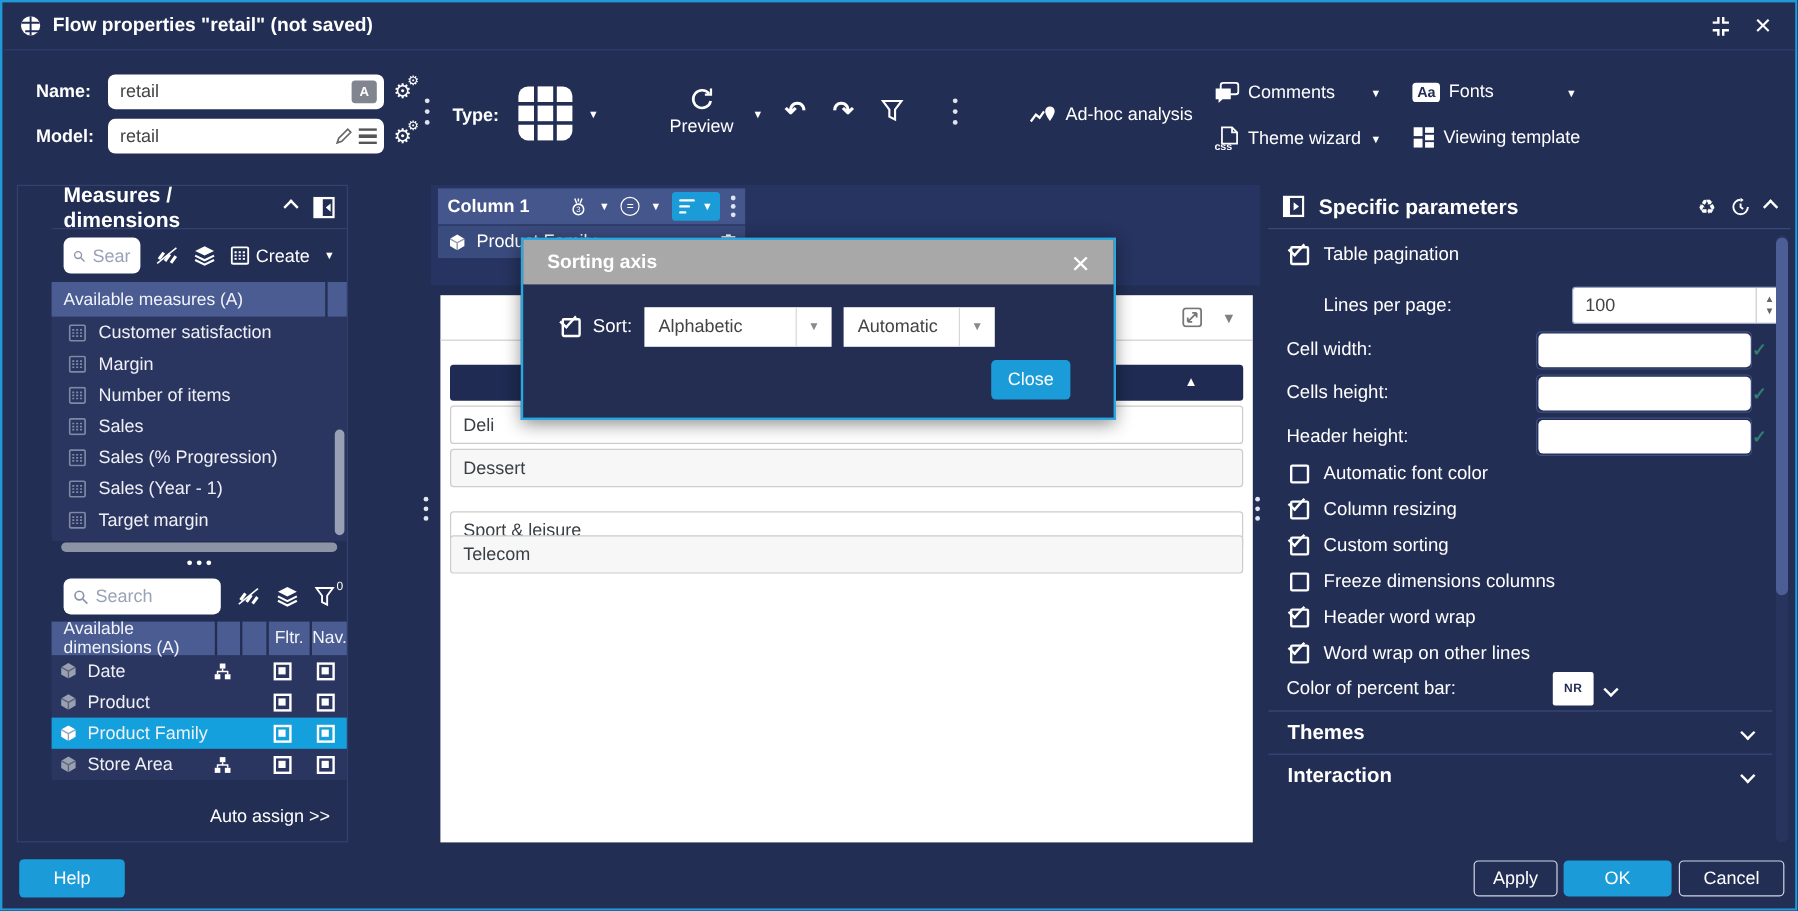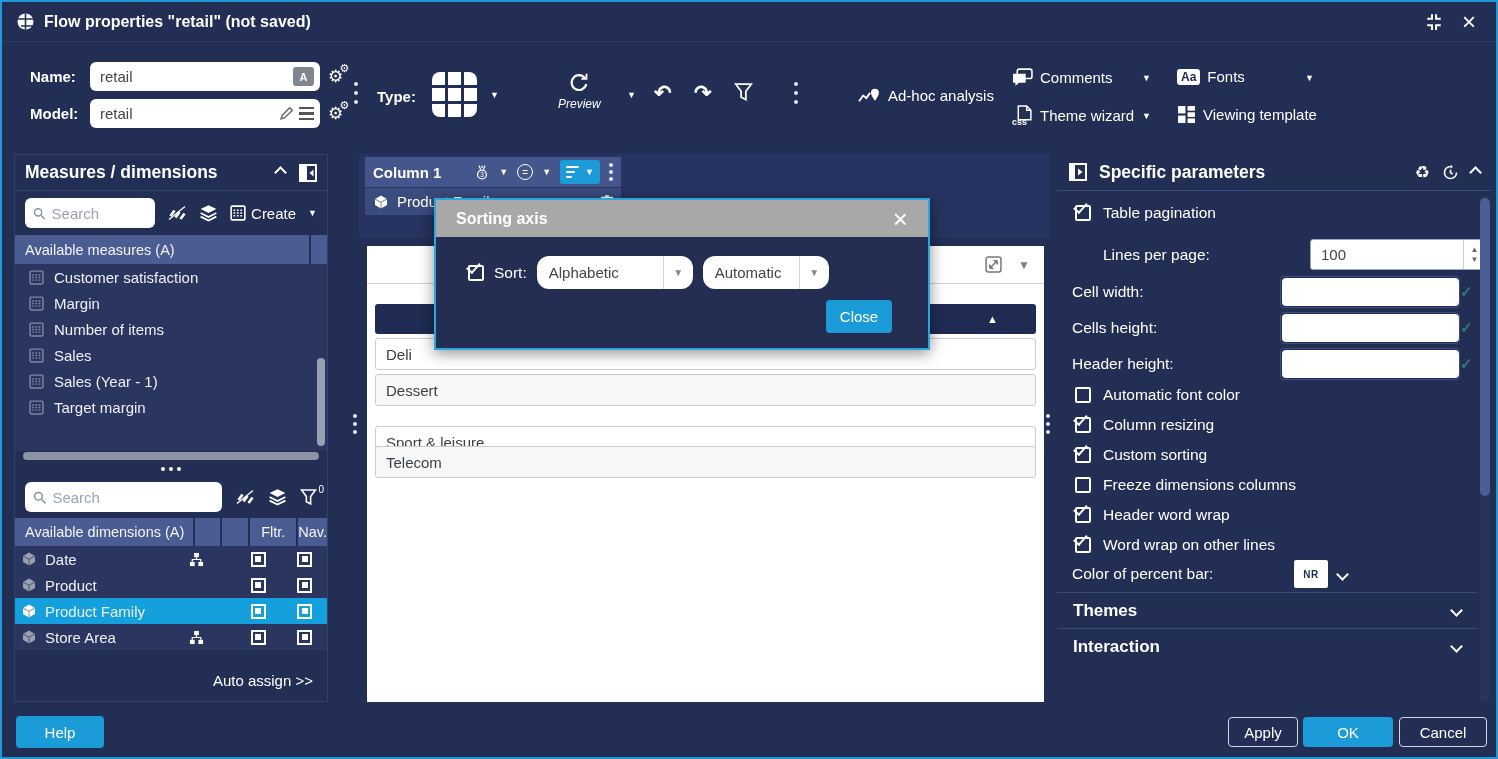--- a/index.html
+++ b/index.html
@@ -53,22 +53,22 @@
   .search-box input { border:none; outline:none; font-size:15px; color:#444; width:100%; background:transparent;
     font-family:"Liberation Sans",sans-serif; }
   .search-box input::placeholder { color:#9aa3b8; }
   .hdr-row { background:#4a5c92; font-size:14.5px; color:#f2f4fa; display:flex; align-items:center; }
   .cb { width:16px; height:16px; border:2px solid #fff; border-radius:2px; position:relative; flex:none; }
   .cb.checked::after { content:""; position:absolute; left:2px; top:-1px; width:11px; height:6px;
     border-left:2.4px solid #fff; border-bottom:2.4px solid #fff; transform:rotate(-48deg); transform-origin:left bottom; }
   .sqcb { width:15px; height:15px; border:2px solid #fff; position:relative; flex:none; }
   .sqcb::after { content:""; position:absolute; left:2.5px; top:2.5px; width:6px; height:6px; background:#fff; }
   
-  #left-panel { position:absolute; left:12px; top:152px; width:314px; height:548px;
-    border:1px solid #33416f; }
+  #left-panel { position:absolute; left:12px; top:152px; width:276px; height:548px;
+    border:1px solid #33416f;padding-left:28px; }
   #lp-head { height:36px; display:flex; align-items:center; padding:0 10px; gap:14px; border-bottom:1px solid #33416f; }
   #lp-search1 { height:44px; display:flex; align-items:center; padding:0 10px; gap:12px; }
   .measure-row { height:26px; display:flex; align-items:center; gap:10px; padding-left:14px; font-size:15px; color:#eef0f6; }
   .mi-icon { color:#7f89a6; display:flex; }
   .dim-row { height:26px; display:flex; align-items:center; font-size:15px; color:#eef0f6; }
   .dim-cells { display:flex; height:100%; align-items:center; width:100%; }
   .c-label { width:178px; display:flex; align-items:center; gap:8px; padding-left:6px; }
   .c-sm { width:26px; display:flex; justify-content:center; margin-left:2px; }
   .c-cb { width:46px; display:flex; justify-content:center; margin-left:2px; }
   .c-cb2 { width:48px; display:flex; justify-content:center; margin-left:2px; }
@@ -101,21 +101,21 @@
   .vsplit { position:absolute; display:flex; flex-direction:column; gap:4px; }
   .vsplit i { width:4px; height:4px; border-radius:50%; background:#e2e6ef; }
   
   #dialog { position:absolute; left:432px; top:196px; width:496px; height:152px; border:2px solid #2aa7df;
     background:#232e52; z-index:50; box-shadow:0 3px 14px rgba(0,0,0,.45); }
   #dlg-title { height:37px; background:#a8a8a8; display:flex; align-items:center; padding:0 20px;
     font-size:16px; font-weight:bold; color:#fff; }
   #dlg-title .spacer{flex:1;}
   #dlg-body { position:relative; height:111px; }
   #dlg-sortrow { position:absolute; left:32px; top:19px; display:flex; align-items:center; gap:10px; }
-  .dd { height:33px; background:#fff; border-radius:12px; display:flex; align-items:center; color:#444; font-size:15px; }
+  .dd { height:33px; background:#fff; border-radius:0; display:flex; align-items:center; color:#444; font-size:15px; }
   .dd .val { padding:0 12px; flex:1; }
   .dd .dd-caret { width:30px; height:100%; border-left:1px solid #d7d7d7; display:flex; align-items:center;
     justify-content:center; color:#8a8a8a; font-size:10px; }
   .btn { border-radius:4px; font-size:15px; display:flex; align-items:center; justify-content:center;
     cursor:pointer; font-family:"Liberation Sans",sans-serif; }
   .btn.blue { background:#1b9cd8; color:#fff; }
   .btn.outline { background:transparent; color:#fff; border:1px solid #cfd6e4; }
   #dlg-close { position:absolute; right:36px; bottom:15px; width:66px; height:33px; }
   
   #right-panel { position:absolute; left:1055px; top:152px; width:435px; height:548px; }
@@ -217,21 +217,21 @@
         <i></i>
         <i></i>
       </span>
     <span class="caret" style="position:absolute; left:488px; top:89px;">▼</span>
 
     <span style="position:absolute; left:556px; top:70px; display:flex; flex-direction:column; align-items:center; gap:3px; cursor:pointer;">
       <svg width="22" height="22" viewBox="0 0 20 20" fill="none" stroke="#fff" stroke-width="2">
           <path d="M16.6 11a6.7 6.7 0 1 1-1.2-5.4"></path>
           <path d="M16.8 1.6v4.6h-4.6" stroke-width="1.7"></path>
         </svg>
-      <span style="font-size:12px;font-style:italic;">Preview</span>
+      <span style="font-size:15px;">Preview</span>
     </span>
     <span class="caret" style="position:absolute; left:625px; top:89px;">▼</span>
 
     <span class="uarrow" style="position:absolute; left:652px; top:80px;">↶</span>
     <span class="uarrow" style="position:absolute; left:692px; top:80px;">↷</span>
     <span style="position:absolute; left:732px; top:80px;">
       <svg width="19" height="21" viewBox="0 0 16 17" fill="none" stroke="#fff" stroke-width="1.5">
           <path d="M1.5 1.5h13L10 7.5v7l-4-2v-5z"></path>
         </svg>
     </span>
@@ -374,20 +374,31 @@
       <div class="measure-row">
           <span class="mi-icon">
             <svg width="15" height="15" viewBox="0 0 14 14">
               <rect x="1" y="1" width="12" height="12" rx="1" fill="none" stroke="currentColor" stroke-width="1.3"></rect>
               <line x1="3" y1="4.6" x2="11" y2="4.6" stroke="currentColor" stroke-width="1.3" stroke-dasharray="1.6 1.4"></line>
               <line x1="3" y1="7" x2="11" y2="7" stroke="currentColor" stroke-width="1.3" stroke-dasharray="1.6 1.4"></line>
               <line x1="3" y1="9.4" x2="11" y2="9.4" stroke="currentColor" stroke-width="1.3" stroke-dasharray="1.6 1.4"></line>
             </svg>
           </span>
           <span>Sales</span>
+        </div>
+      <div class="measure-row">
+          <span class="mi-icon">
+            <svg width="15" height="15" viewBox="0 0 14 14">
+              <rect x="1" y="1" width="12" height="12" rx="1" fill="none" stroke="currentColor" stroke-width="1.3"></rect>
+              <line x1="3" y1="4.6" x2="11" y2="4.6" stroke="currentColor" stroke-width="1.3" stroke-dasharray="1.6 1.4"></line>
+              <line x1="3" y1="7" x2="11" y2="7" stroke="currentColor" stroke-width="1.3" stroke-dasharray="1.6 1.4"></line>
+              <line x1="3" y1="9.4" x2="11" y2="9.4" stroke="currentColor" stroke-width="1.3" stroke-dasharray="1.6 1.4"></line>
+            </svg>
+          </span>
+          <span>Sales (% Progression)</span>
         </div>
       <div class="measure-row">
           <span class="mi-icon">
             <svg width="15" height="15" viewBox="0 0 14 14">
               <rect x="1" y="1" width="12" height="12" rx="1" fill="none" stroke="currentColor" stroke-width="1.3"></rect>
               <line x1="3" y1="4.6" x2="11" y2="4.6" stroke="currentColor" stroke-width="1.3" stroke-dasharray="1.6 1.4"></line>
               <line x1="3" y1="7" x2="11" y2="7" stroke="currentColor" stroke-width="1.3" stroke-dasharray="1.6 1.4"></line>
               <line x1="3" y1="9.4" x2="11" y2="9.4" stroke="currentColor" stroke-width="1.3" stroke-dasharray="1.6 1.4"></line>
             </svg>
           </span>

